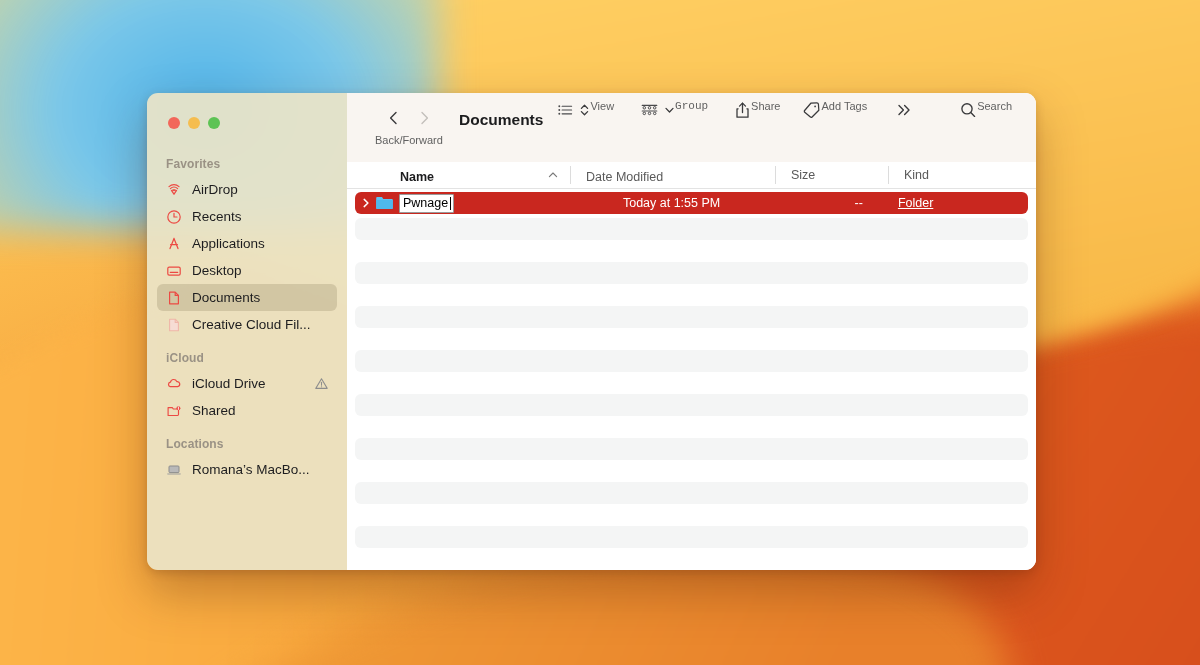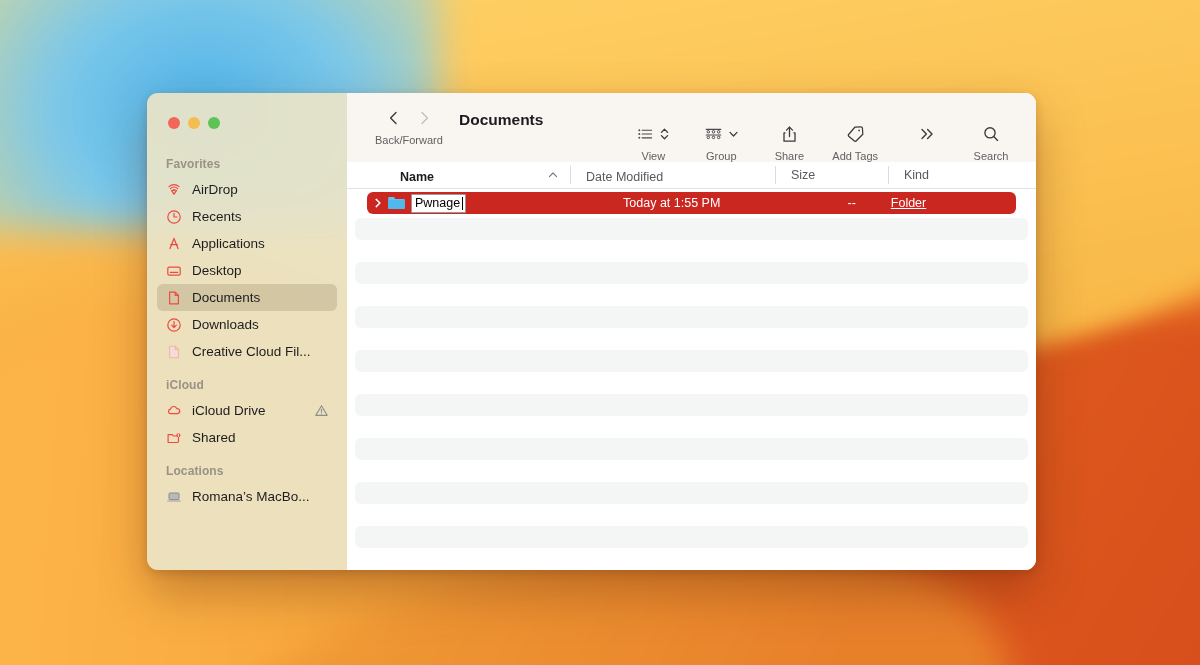--- a/index.html
+++ b/index.html
@@ -191,23 +191,22 @@
     font-weight: bold;
     color: #1c1c1e;
     position: absolute;
     left: 112px;
     top: 18px;
     white-space: nowrap;
   }
   .tb-spacer { flex: 1; }
   .tb-btn {
     display: flex;
-    flex-direction: column;
-    align-items: center;
-    padding-top: 28px;
+    flex-direction: row;
+    padding-top: 4px;
     min-width: 42px;
   }
 
   
   #col-headers {
     height: 26px;
     flex: 0 0 26px;
     background: #ffffff;
     display: flex;
     align-items: center;
@@ -250,21 +249,21 @@
     display: flex;
     align-items: center;
     font-size: 12.5px;
     box-sizing: border-box;
   }
   .row.stripe { background: #f4f5f5; }
   .row.blank  { background: transparent; }
   .row.selected {
     background: #c9271f;
     color: #ffffff;
-    margin: 0 20px;
+    margin: 0 8px;
   }
   .cell { box-sizing: border-box; }
   .c-name { width: 221px; display: flex; align-items: center; padding-left: 3px; }
   .c-date { width: 205px; text-align: center; }
   .c-size { width: 113px; text-align: right; padding-right: 20px; }
   .c-kind { width: 148px; padding-left: 15px; text-decoration: underline; }
 
   .disclosure {
     width: 16px; height: 16px;
     display: flex; align-items: center; justify-content: center;
@@ -369,29 +368,20 @@
         <div class="sb-item selected">
           <span class="sb-icon">
             <svg width="16" height="16" viewBox="0 0 16 16">
               <path d="M3.6 2.2 H9.2 L12.4 5.4 V13.8 H3.6 Z" fill="none" stroke="#ec4a43" stroke-width="1.2" stroke-linejoin="round"></path>
               <path d="M9.2 2.2 V5.4 H12.4" fill="none" stroke="#ec4a43" stroke-width="1.2" stroke-linejoin="round"></path>
             </svg>
           </span>
           <span class="sb-label">Documents</span>
         </div>
 
-        <div class="sb-item">
-          <span class="sb-icon">
-            <svg width="16" height="16" viewBox="0 0 16 16">
-              <circle cx="8" cy="8" r="6.2" fill="none" stroke="#ec4a43" stroke-width="1.2"></circle>
-              <path d="M8 4.6 V10.4 M5.7 8.2 L8 10.6 L10.3 8.2" fill="none" stroke="#ec4a43" stroke-width="1.2" stroke-linecap="round" stroke-linejoin="round"></path>
-            </svg>
-          </span>
-          <span class="sb-label">Downloads</span>
-        </div>
 
         <div class="sb-item">
           <span class="sb-icon">
             <svg width="16" height="16" viewBox="0 0 16 16">
               <path d="M3.6 2.2 H9.2 L12.4 5.4 V13.8 H3.6 Z" fill="#f6dcd4" stroke="#efb6a8" stroke-width="1.1" stroke-linejoin="round"></path>
               <path d="M9.2 2.2 V5.4 H12.4" fill="none" stroke="#efb6a8" stroke-width="1.1" stroke-linejoin="round"></path>
             </svg>
           </span>
           <span class="sb-label">Creative Cloud Fil...</span>
         </div>
@@ -477,21 +467,21 @@
             <span style="margin-left:5px;">
               <svg width="11" height="16" viewBox="0 0 11 16">
                 <path d="M2.4 6.4 L5.5 3.2 L8.6 6.4" fill="none" stroke="#3a3a3c" stroke-width="1.3" stroke-linecap="round" stroke-linejoin="round"></path>
                 <path d="M2.4 9.6 L5.5 12.8 L8.6 9.6" fill="none" stroke="#3a3a3c" stroke-width="1.3" stroke-linecap="round" stroke-linejoin="round"></path>
               </svg>
             </span>
           </div>
           <div class="tb-caption">View</div>
         </div>
 
-        <div class="tb-btn" style="margin-right:26px;">
+        <div class="tb-btn" style="margin-right:26px;font-family:Liberation Mono, monospace;">
           <div class="tb-icons">
             <span>
               <svg width="19" height="16" viewBox="0 0 19 16">
                 <path d="M2.2 3.4 H16.8 M2.2 9.0 H16.8" stroke="#4a4a4c" stroke-width="1.1" stroke-linecap="round"></path>
                 <circle cx="4.3" cy="5.8" r="1.25" fill="none" stroke="#4a4a4c" stroke-width="1"></circle>
                 <circle cx="9.5" cy="5.8" r="1.25" fill="none" stroke="#4a4a4c" stroke-width="1"></circle>
                 <circle cx="14.7" cy="5.8" r="1.25" fill="none" stroke="#4a4a4c" stroke-width="1"></circle>
                 <circle cx="4.3" cy="11.4" r="1.25" fill="none" stroke="#4a4a4c" stroke-width="1"></circle>
                 <circle cx="9.5" cy="11.4" r="1.25" fill="none" stroke="#4a4a4c" stroke-width="1"></circle>
                 <circle cx="14.7" cy="11.4" r="1.25" fill="none" stroke="#4a4a4c" stroke-width="1"></circle>

